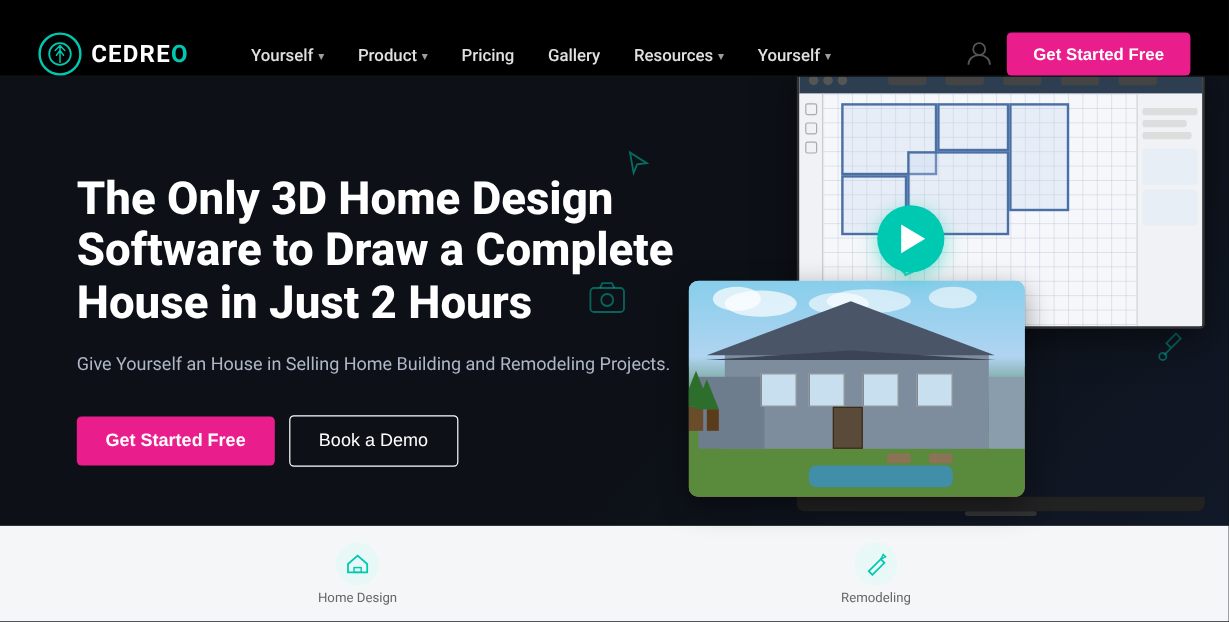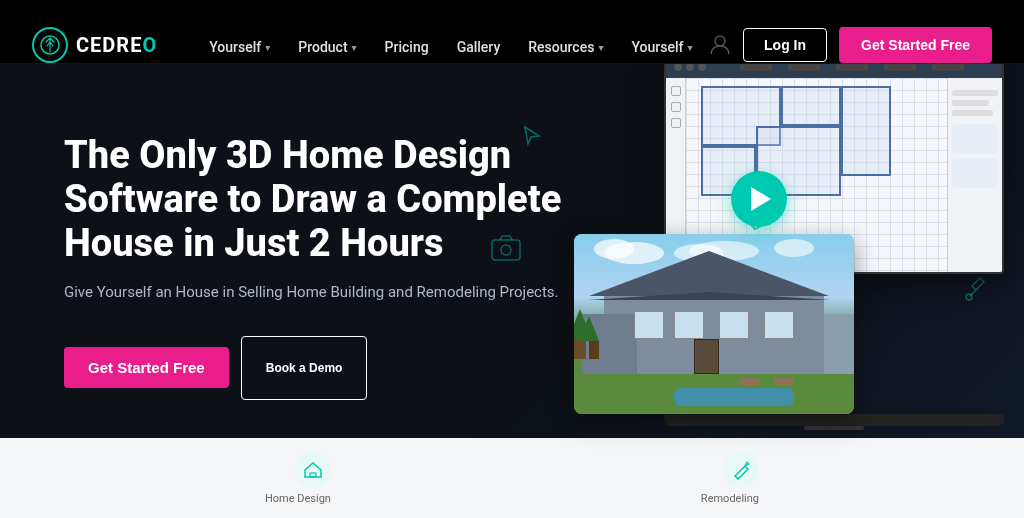--- a/index.html
+++ b/index.html
@@ -152,24 +152,24 @@
       border-radius: 4px;
       font-size: 15px;
       font-weight: 700;
       cursor: pointer;
     }
 
     .btn-hero-demo {
       background: transparent;
       color: #fff;
       border: 1.5px solid #fff;
-      padding: 24px 24px;
+      padding: 12px 24px;
       border-radius: 4px;
-      font-size: 12px;
-      font-weight: 700;
+      font-size: 15px;
+      font-weight: 400;
       cursor: pointer;
     }
 
     
     .hero-right {
       position: absolute;
       right: 20px;
       top: -10px;
       width: 430px;
       height: 360px;
@@ -324,21 +324,21 @@
       background: #f5f6f8;
       display: flex;
       align-items: center;
       justify-content: space-around;
       padding: 0 80px;
     }
 
     .strip-item {
       display: flex;
       flex-direction: column;
-      align-items: flex-end;
+      align-items: center;
       gap: 4px;
     }
 
     .strip-icon {
       width: 36px;
       height: 36px;
       border-radius: 50%;
       background: #e8f8f6;
       display: flex;
       align-items: center;
@@ -439,21 +439,20 @@
       <span class="chevron">▾</span>
     </div>
   </div>
 
   <div class="nav-actions">
 
     <svg width="22" height="22" viewBox="0 0 22 22" fill="none" style="opacity:0.5">
       <rect x="6" y="2" width="10" height="10" rx="5" stroke="#aaa" stroke-width="1.5"></rect>
       <path d="M2 20c0-5 4-8 9-8s9 3 9 8" stroke="#aaa" stroke-width="1.5" fill="none"></path>
     </svg>
-    <button class="btn-login">Log In</button>
     <button class="btn-cta-nav">Get Started Free</button>
   </div>
 </nav>
 
 <div class="hero">
   <div class="hero-left">
     <h1 class="hero-title">The Only 3D Home Design Software to Draw a Complete House in Just 2 Hours</h1>
     <p class="hero-subtitle">Give Yourself an House in Selling Home Building and Remodeling Projects.</p>
     <div class="hero-buttons">
       <button class="btn-hero-cta">Get Started Free</button>

